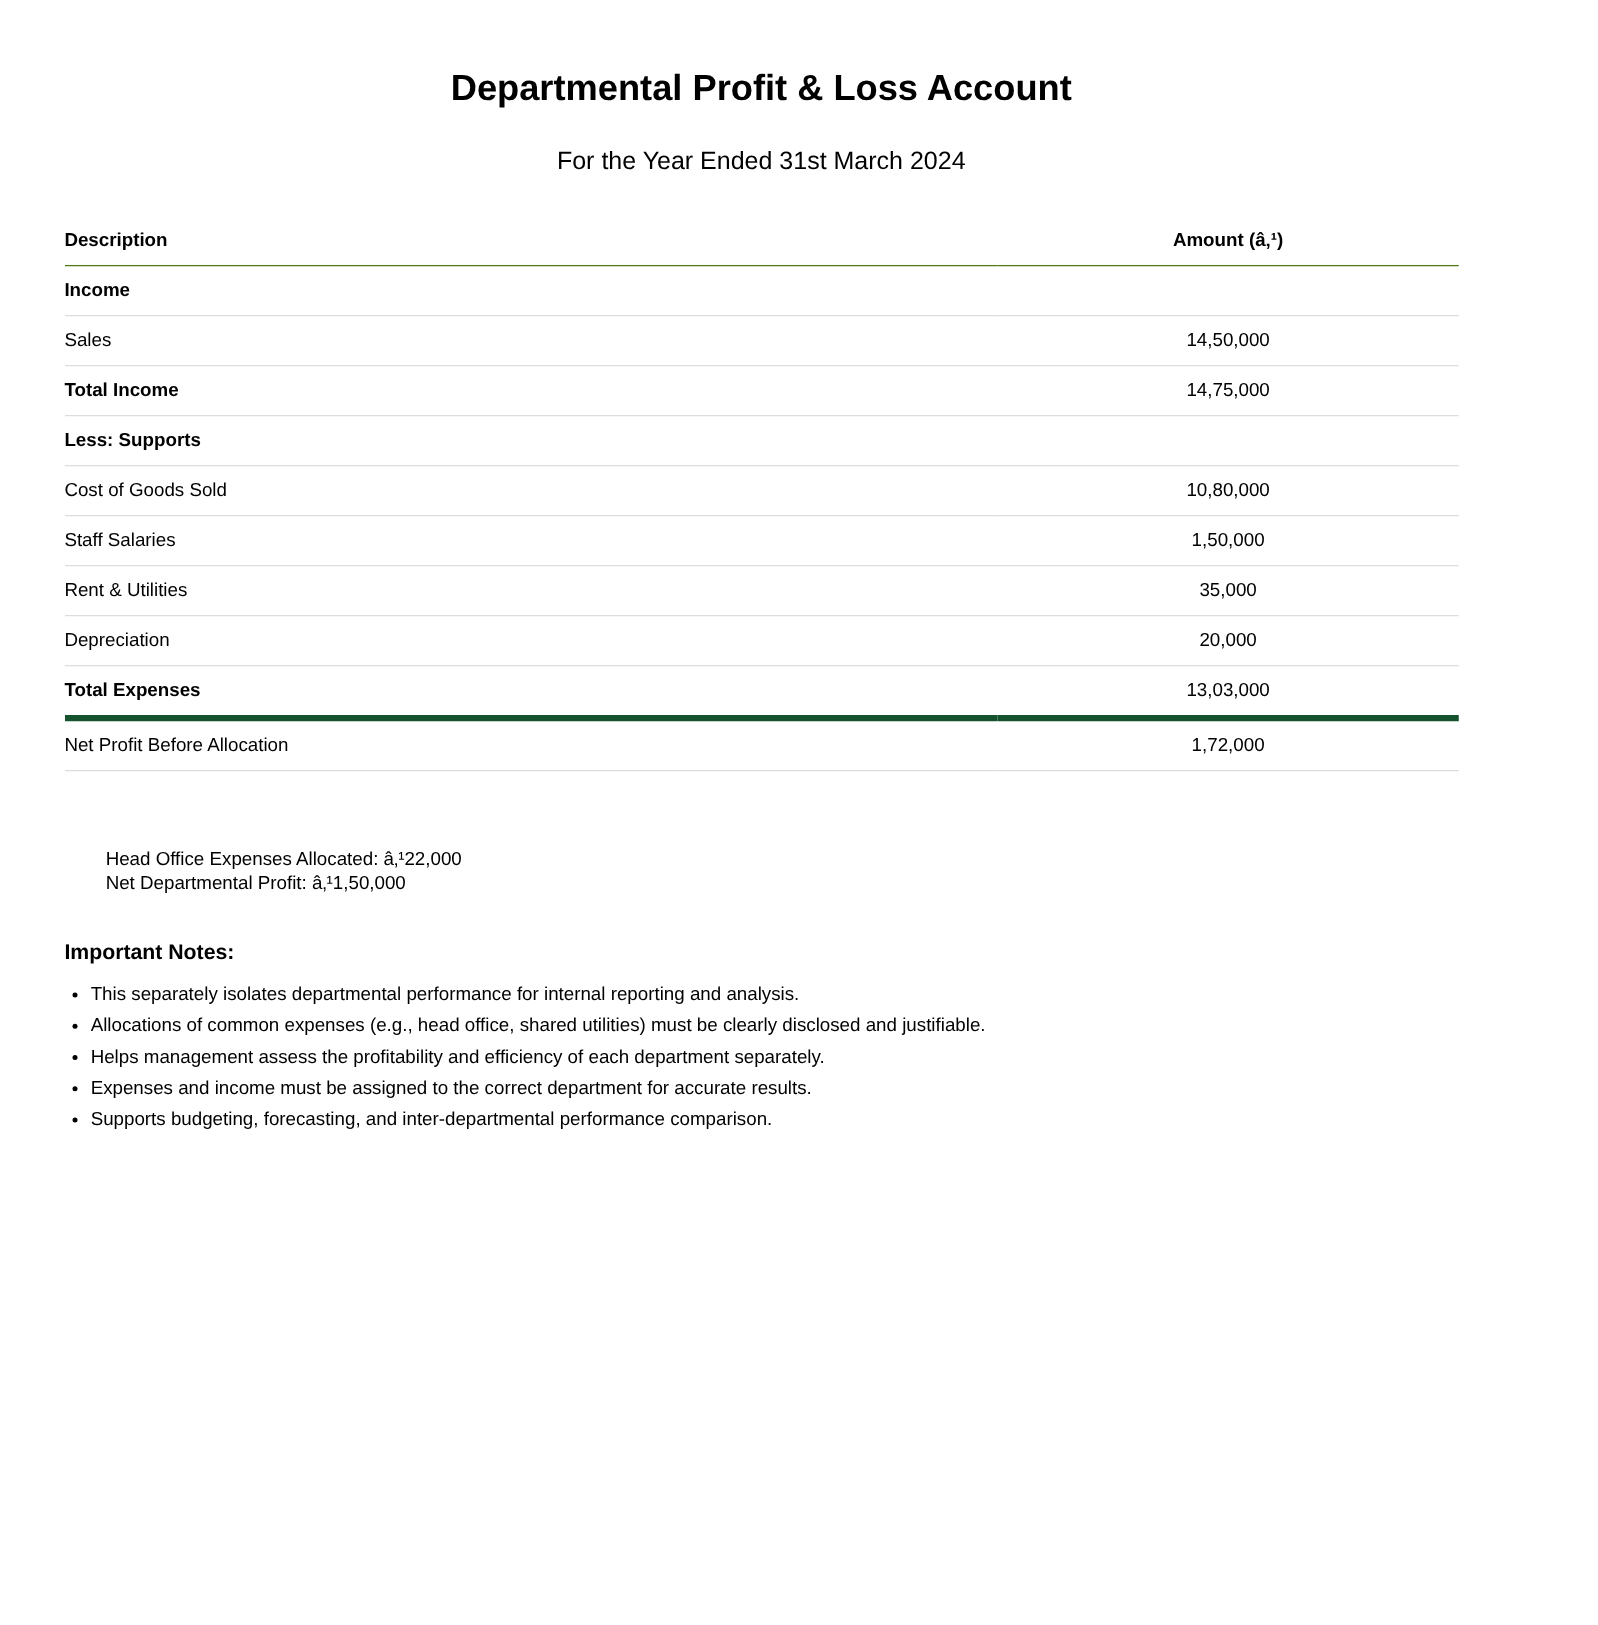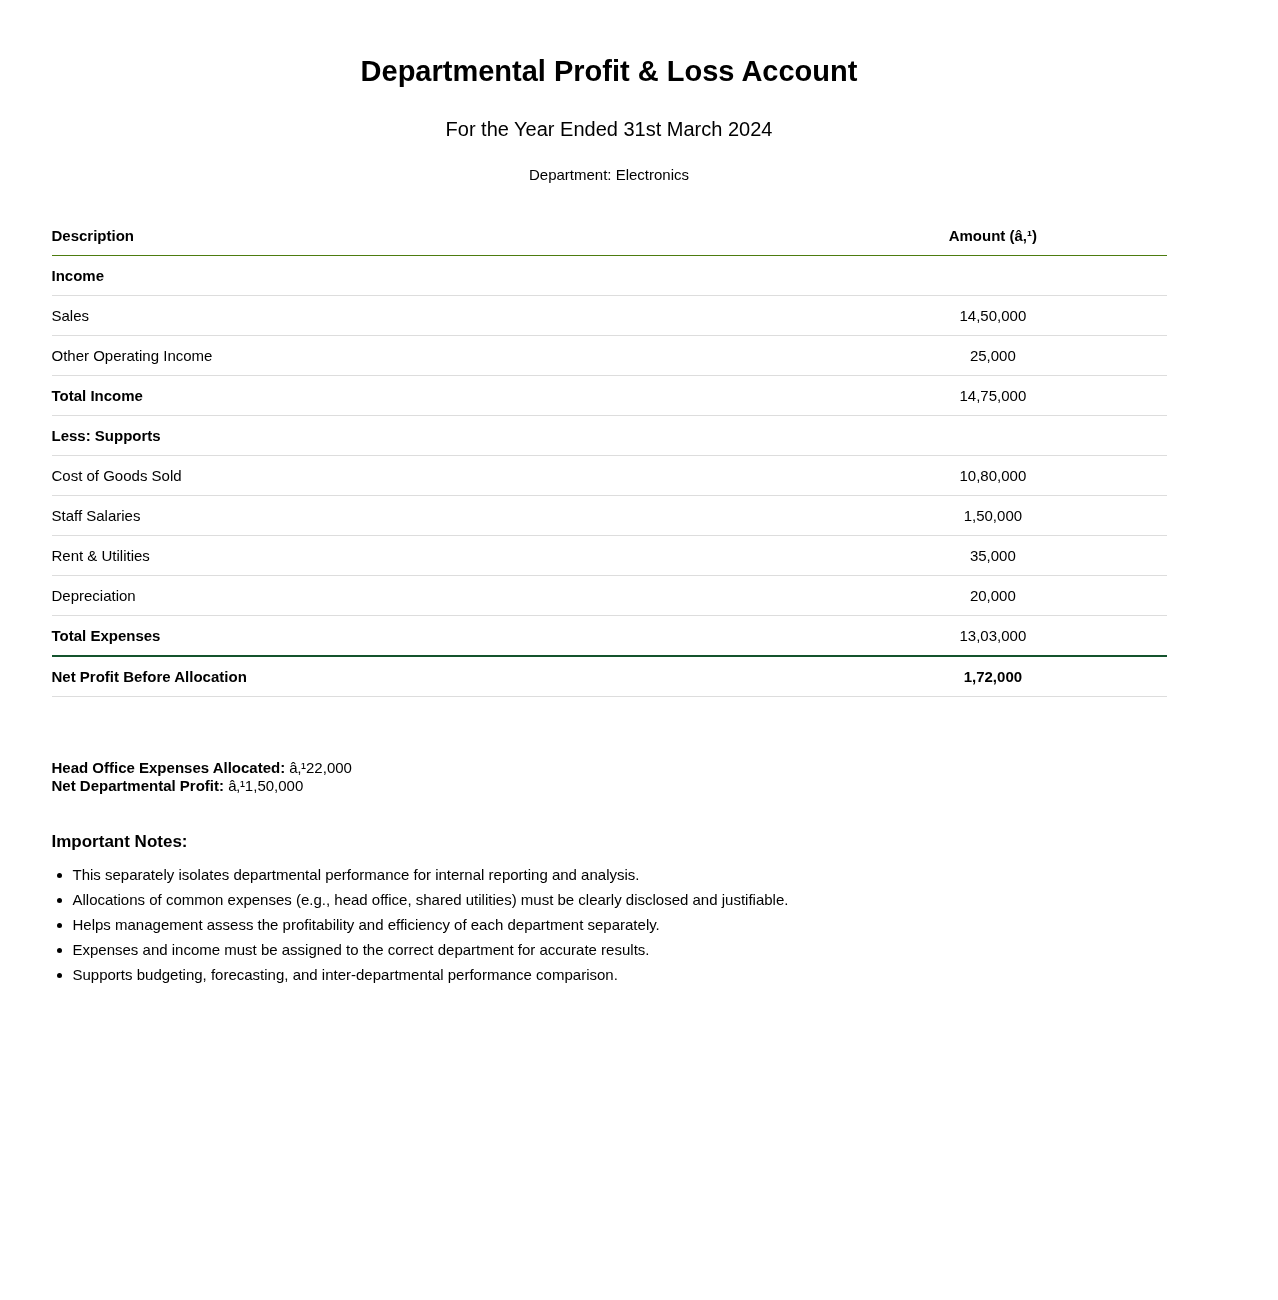--- a/index.html
+++ b/index.html
@@ -57,30 +57,30 @@
     padding: 11px 0;
     border-bottom: 1px solid #dddddd;
     font-weight: 400;
     text-align: left;
     line-height: 17px;
   }
   table.pl .amt { text-align: center; }
   tr.row-section td { font-weight: 700; }
   tr.row-total td.label { font-weight: 700; }
   tr.row-net td {
-    font-weight: 700;
-    border-top: 2px solid #14532d;
+    font-weight: 400;
+    border-top: 5px solid #14532d;
   }
   .summary {
     margin-top: 62px;
     font-size: 15px;
     line-height: 18.5px;
   }
   .summary p { margin: 0; }
-  .summary b { font-weight: 700; }
+  .summary b { font-weight: 400; margin-left: 33px; }
   .notes-heading {
     margin: 36px 0 0 0;
     font-size: 17px;
     line-height: 1.15;
     font-weight: 700;
   }
   ul.notes {
     margin: 15px 0 0 0;
     padding: 0 0 0 21px;
     list-style: disc;
@@ -92,41 +92,36 @@
   }
 </style>
 </head>
 <body>
 
 <div class="page">
   <div class="doc">
 
     <h1 class="title">Departmental Profit &amp; Loss Account</h1>
     <h2 class="subtitle">For the Year Ended 31st March 2024</h2>
-    <p class="department">Department: Electronics</p>
 
     <table class="pl">
       <thead>
         <tr>
           <th class="label">Description</th>
           <th class="amt">Amount (â‚¹)</th>
         </tr>
       </thead>
       <tbody>
         <tr class="row-section">
           <td class="label">Income</td>
           <td class="amt"></td>
         </tr>
         <tr class="row-item">
           <td class="label">Sales</td>
           <td class="amt">14,50,000</td>
-        </tr>
-        <tr class="row-item">
-          <td class="label">Other Operating Income</td>
-          <td class="amt">25,000</td>
         </tr>
         <tr class="row-total">
           <td class="label">Total Income</td>
           <td class="amt">14,75,000</td>
         </tr>
         <tr class="row-section">
           <td class="label">Less: Supports</td>
           <td class="amt"></td>
         </tr>
         <tr class="row-item">

